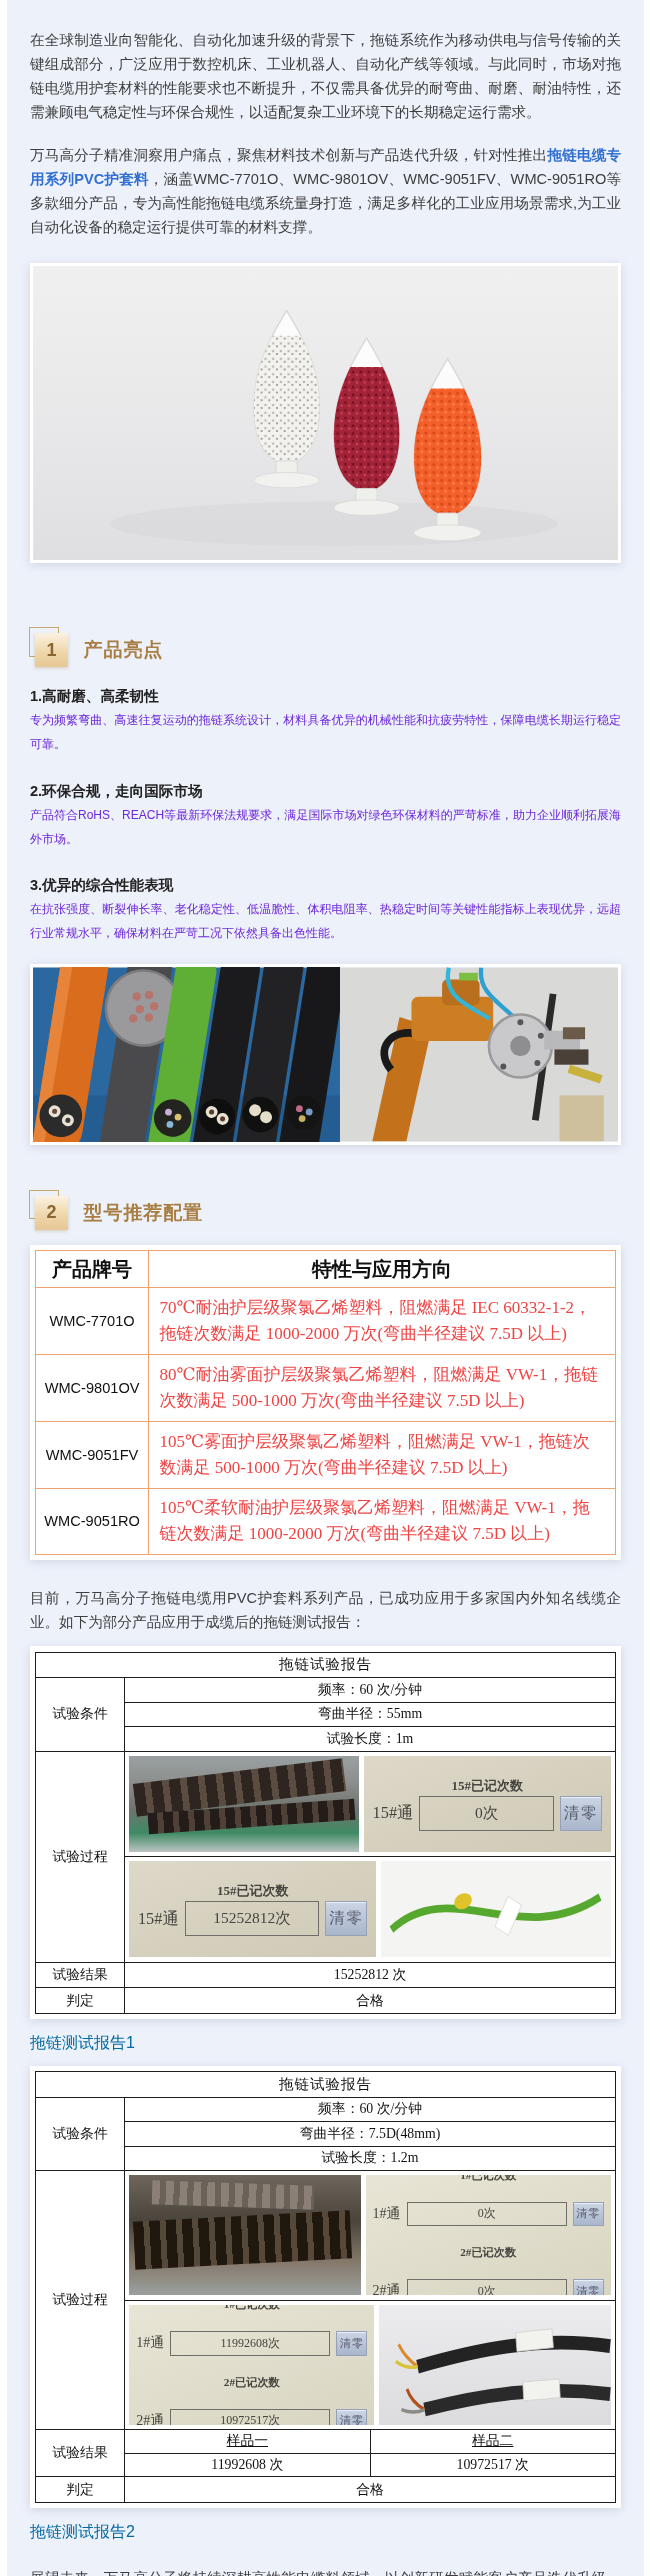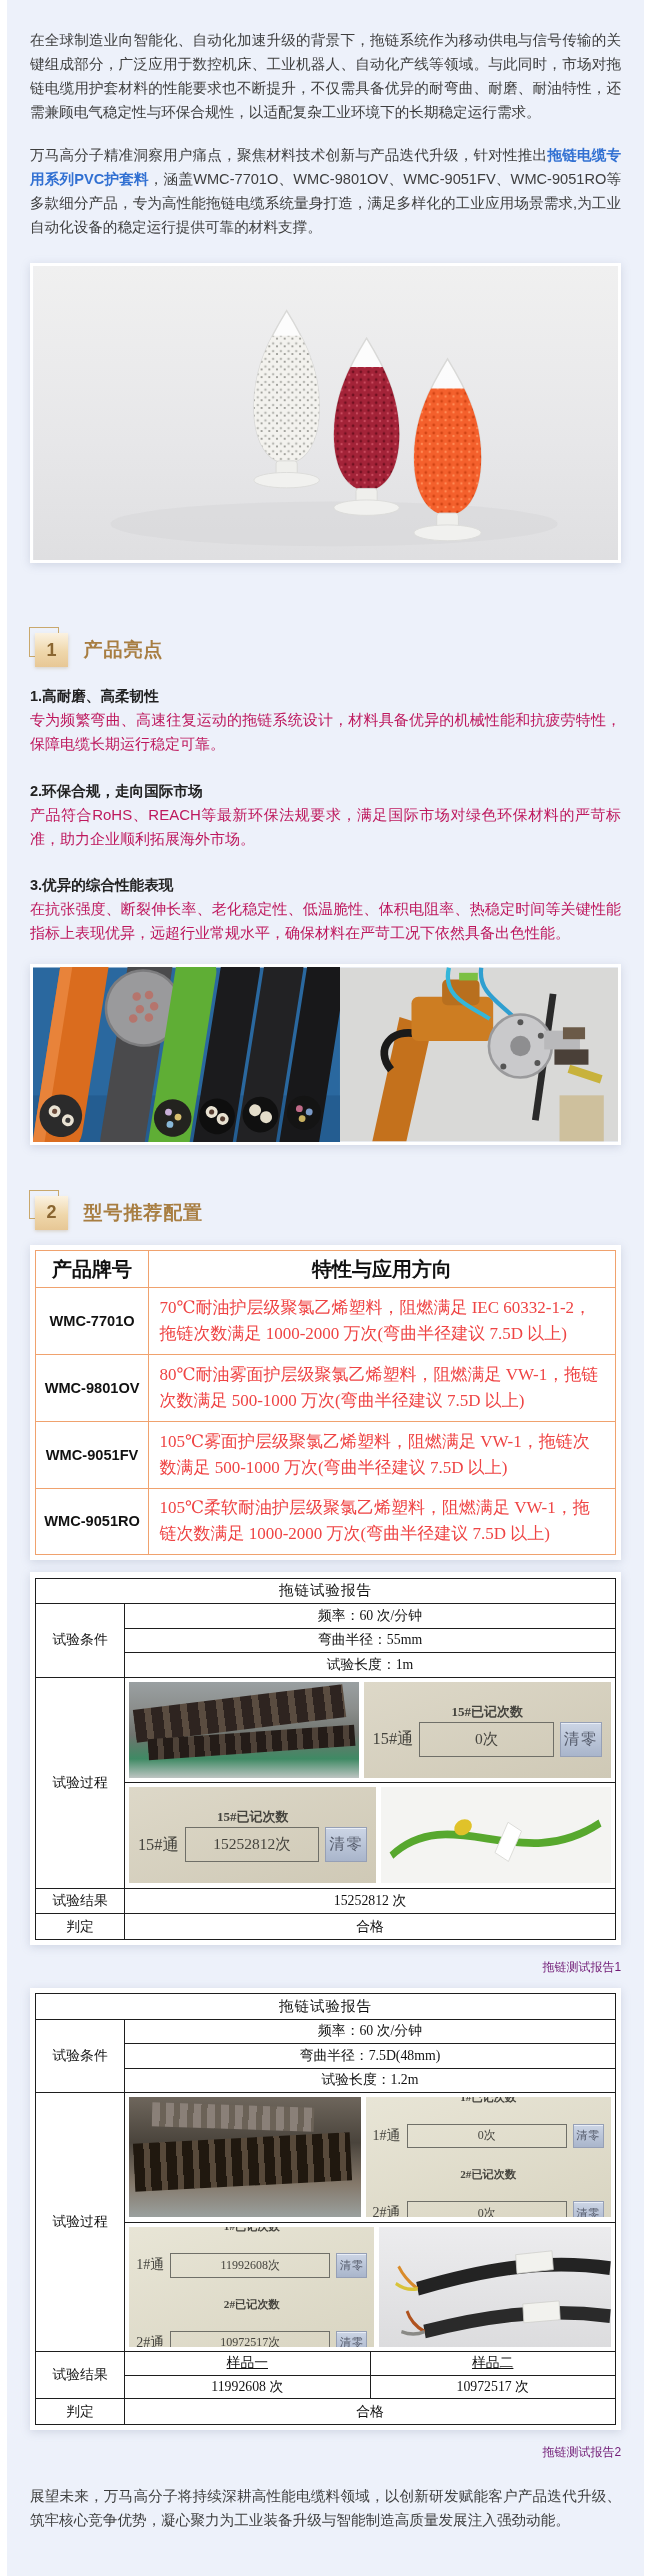--- a/index.html
+++ b/index.html
@@ -29,36 +29,36 @@
   .badge .fill{position:absolute;left:0;top:0;width:33px;height:34px;z-index:1;
                background:linear-gradient(180deg,#fbf2e1 0%,#efd7ab 55%,#e7c795 100%);
                box-shadow:0 1.7px 3.4px rgba(170,140,90,.35);
                display:flex;align-items:center;justify-content:center;
                font-size:18px;font-weight:700;color:#8a6631;}
   .sec-title{font-size:19px;font-weight:700;color:#a87e42;letter-spacing:0.9px;}
 
   
   .feat-title{margin-top:22.4px;font-size:14.6px;font-weight:700;color:#222222;line-height:24px;}
   .feat-title.first{margin-top:13.8px;}
-  .feat-body{font-size:15px;line-height:24px;color:#be185d;text-align:justify;}
+  .feat-body{font-size:12px;line-height:24px;color:#6d28d9;text-align:justify;}
 
   
   .duo{margin-top:19px;height:175px;display:flex;}
   .duo svg{display:block;}
 
   
   .card{margin-top:12px;background:#ffffff;padding:5.2px;box-shadow:0 1.7px 8.6px rgba(130,140,170,.28);}
 
   
   table{border-collapse:collapse;width:100%;}
   .ptable{border:1.7px solid #f0a26e;}
   .ptable td,.ptable th{border:0.9px solid #f0a26e;background:#ffffff;}
   .ptable th{height:34px;font-size:20px;font-weight:700;color:#111111;
              font-family:"Liberation Sans","DejaVu Sans",sans-serif;}
-  .ptable .model{width:110px;text-align:center;font-size:14.6px;font-weight:700;color:#111111;}
+  .ptable .model{width:110px;text-align:center;font-size:14.6px;font-weight:400;color:#111111;}
   .ptable .desc{padding:6.9px 10.3px;font-size:17px;line-height:26px;color:#ef4444;
                 font-family:"Liberation Serif","DejaVu Serif",serif;}
 
   
   .rpt{border:0.9px solid #1e1e1e;font-family:"Liberation Serif","DejaVu Serif",serif;color:#111111;}
   .rpt td{border:0.9px solid #1e1e1e;text-align:center;font-size:13.8px;}
   .rpt .rpt-title{height:22.4px;font-size:14.6px;letter-spacing:0.9px;}
   .rpt .cond{height:21.5px;}
   .rpt .rpt-label{width:86px;font-size:13.8px;}
   .rpt .proc{padding:0;}
@@ -101,21 +101,21 @@
   .counter.small{background:linear-gradient(160deg,#e8e5d6,#d9d5c2);gap:19px;padding:3.4px 6.9px;}
   .counter.small .c-title{font-size:11.2px;}
   .counter.small .c-label{font-size:14px;}
   .counter.small .c-val{height:22.4px;font-size:12px;border-width:1.3px;}
   .counter.small .c-btn{width:29px;height:22.4px;font-size:11.2px;letter-spacing:0.9px;}
 
   .photo-cable1{background:#f4f4f2;}
   .photo-cable2{background:linear-gradient(180deg,#ececee,#dcdcde);}
 
   
-  .caption{margin-top:13.8px;text-align:right;font-size:12px;color:#701a75;}
+  .caption{margin-top:13.8px;text-align:left;font-size:16px;color:#0369a1;}
 </style>
 </head>
 <body>
 
 <div class="canvas">
  <div class="page">
 
   <p class="para p1">在全球制造业向智能化、自动化加速升级的背景下，拖链系统作为移动供电与信号传输的关键组成部分，广泛应用于数控机床、工业机器人、自动化产线等领域。与此同时，市场对拖链电缆用护套材料的性能要求也不断提升，不仅需具备优异的耐弯曲、耐磨、耐油特性，还需兼顾电气稳定性与环保合规性，以适配复杂工业环境下的长期稳定运行需求。</p>
   <p class="para p2"><span>万马高分子精准洞察用户痛点，聚焦材料技术创新与产品迭代升级，针对性推出</span><span class="link">拖链电缆专用系列PVC护套料</span><span>，涵盖WMC-7701O、WMC-9801OV、WMC-9051FV、WMC-9051RO等多款细分产品，专为高性能拖链电缆系统量身打造，满足多样化的工业应用场景需求,为工业自动化设备的稳定运行提供可靠的材料支撑。</span></p>
 
@@ -289,20 +289,21 @@
         <td class="desc">105℃雾面护层级聚氯乙烯塑料，阻燃满足 VW-1，拖链次数满足 500-1000 万次(弯曲半径建议 7.5D 以上)</td>
       </tr>
       <tr>
         <td class="model">WMC-9051RO</td>
         <td class="desc">105℃柔软耐油护层级聚氯乙烯塑料，阻燃满足 VW-1，拖链次数满足 1000-2000 万次(弯曲半径建议 7.5D 以上)</td>
       </tr>
     </tbody>
         </table>
   </div>
 
+  <p class="para mid-para">目前，万马高分子拖链电缆用PVC护套料系列产品，已成功应用于多家国内外知名线缆企业。如下为部分产品应用于成缆后的拖链测试报告：</p>
 
   <div class="card">
     <table class="rpt">
       <tbody>
             <tr>
               <td colspan="2" class="rpt-title">拖链试验报告</td>
             </tr>
       <tr>
         <td rowspan="3" class="rpt-label">试验条件</td>
         <td class="cond">频率：60 次/分钟</td>

